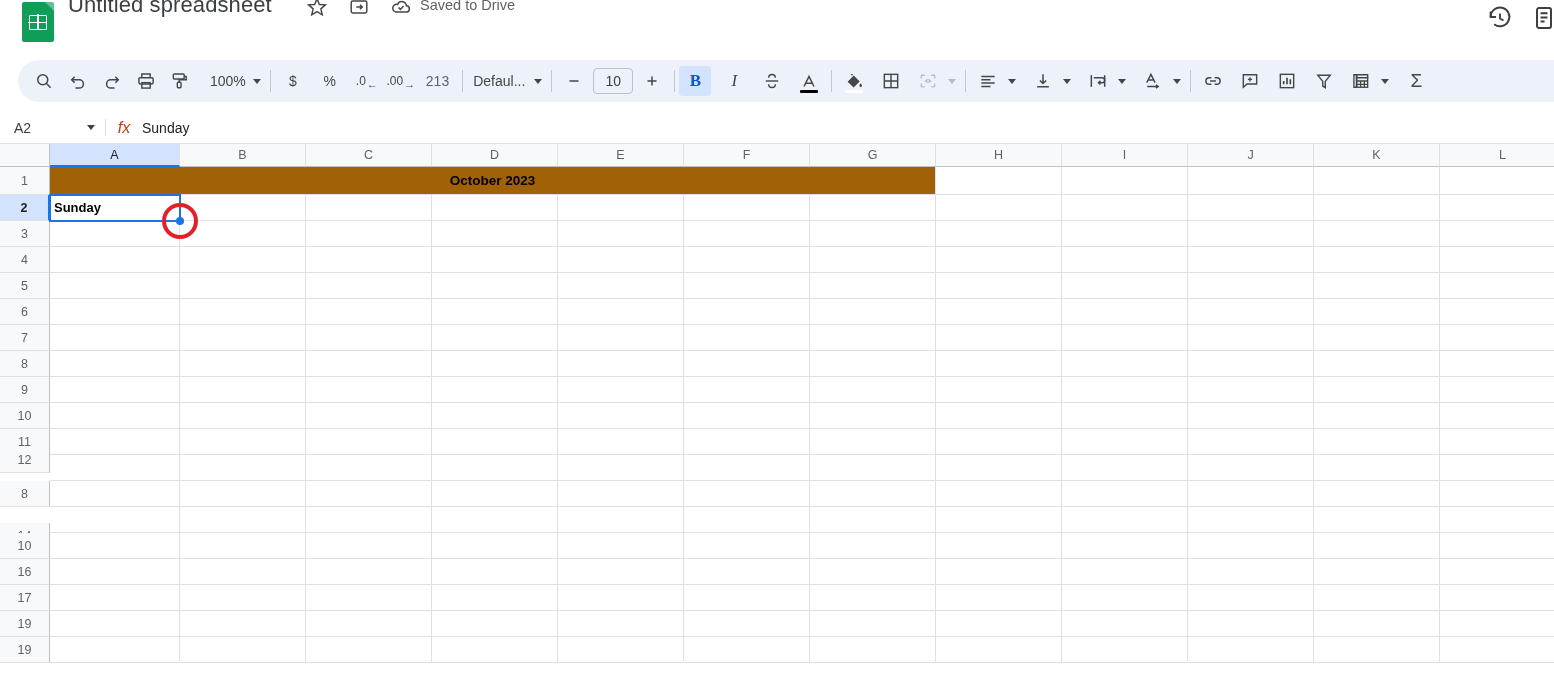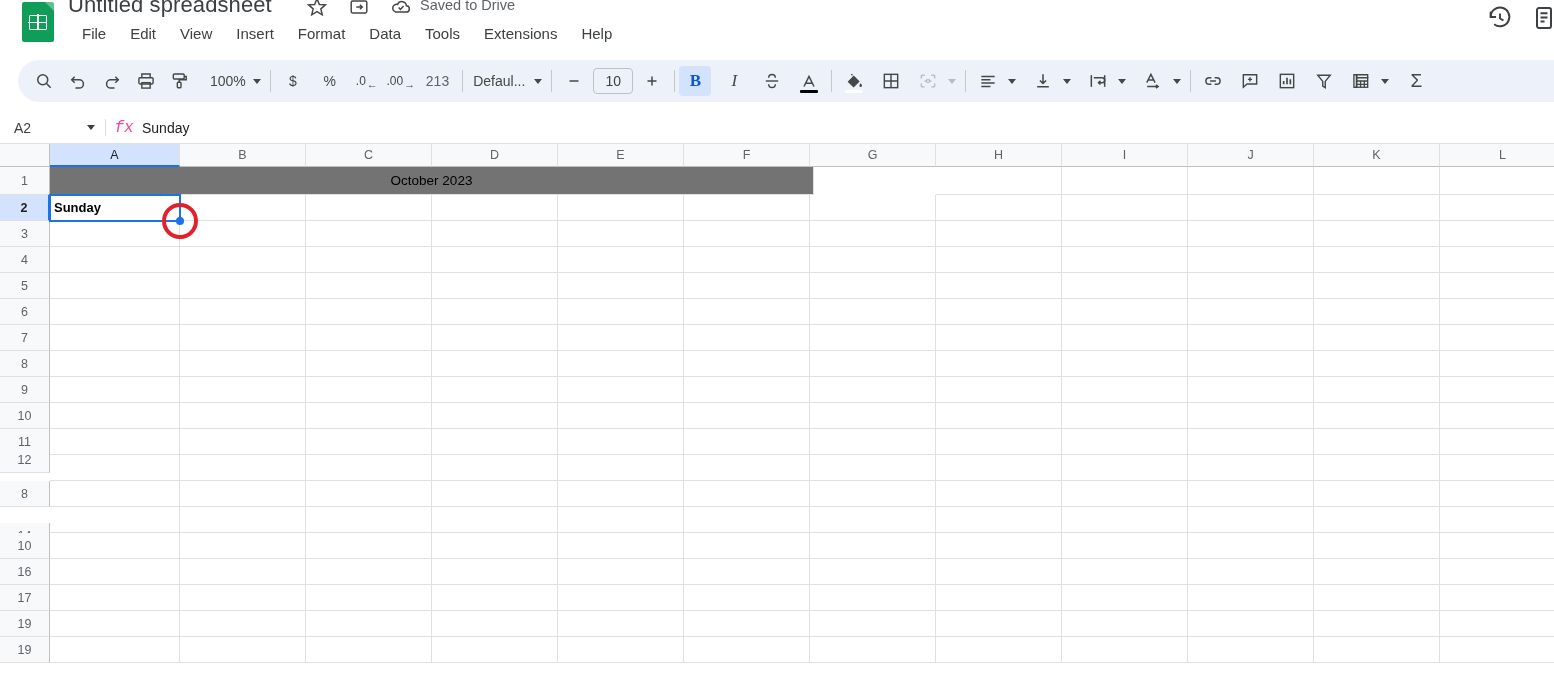--- a/index.html
+++ b/index.html
@@ -105,21 +105,21 @@
     border-bottom:1px solid #e0e0e0;
   }
   .namebox {
     width:105px; height:100%; display:flex; align-items:center;
     padding-left:14px; font-size:14px; color:#3c4043;
   }
   .namebox-caret { margin-left:auto; margin-right:10px; }
   .fb-sep { width:1px; height:17px; background:#dadce0; }
   .fx {
     width:36px; display:flex; align-items:center; justify-content:center;
-    font-family:Liberation Mono, monospace; font-style:italic; font-size:16px; color:#ec4899;
+    font-family:Liberation Sans, sans-serif; font-style:italic; font-size:16px; color:#c2410c;
   }
   .fb-input { font-size:14px; color:#202124; flex:1; }
 
   
   .grid-area { position:relative; background:#fff; }
   .corner {
     position:absolute; left:0; top:0; width:50px; height:23px;
     background:#f8f9fa; border-right:1px solid #c0c0c0; border-bottom:1px solid #c0c0c0;
   }
   .colhdr-row { position:absolute; left:50px; top:0; height:23px; }
@@ -199,31 +199,20 @@
 
   <div class="title-icon" id="cloud">
     <svg width="22" height="22" viewBox="0 0 24 24" fill="none" stroke="#444746" stroke-width="1.6">
       <path d="M6.2 17.5h11.3a3.4 3.4 0 0 0 .4-6.8 5 5 0 0 0-9.6-1.5 3.6 3.6 0 0 0-2.1 8.3z"></path>
       <path d="M9.4 12.6l2 2 3.4-3.6" stroke-width="1.6"></path>
     </svg>
   </div>
 
   <div class="saved-text">Saved to Drive</div>
 
-  <div class="menubar">
-    <div class="menu-item">File</div>
-    <div class="menu-item">Edit</div>
-    <div class="menu-item">View</div>
-    <div class="menu-item">Insert</div>
-    <div class="menu-item">Format</div>
-    <div class="menu-item">Data</div>
-    <div class="menu-item">Tools</div>
-    <div class="menu-item">Extensions</div>
-    <div class="menu-item">Help</div>
-  </div>
 
   <div class="tb-right" id="history-icon">
     <svg width="28" height="28" viewBox="0 0 24 24" fill="none" stroke="#3c4043" stroke-width="1.7">
       <path d="M4 11a8 8 0 1 1 3 6.3"></path>
       <polyline points="4,6.5 4,11.2 8.6,11.2"></polyline>
       <path d="M12 8.2v4.2l3 1.8" stroke-width="1.6"></path>
     </svg>
   </div>
 
   <div class="tb-right" id="editmode-icon">
@@ -742,21 +731,21 @@
       <div class="cell" style="left: 256px; top: 470px; width: 126px; height: 26px;"></div>
       <div class="cell" style="left: 382px; top: 470px; width: 126px; height: 26px;"></div>
       <div class="cell" style="left: 508px; top: 470px; width: 126px; height: 26px;"></div>
       <div class="cell" style="left: 634px; top: 470px; width: 126px; height: 26px;"></div>
       <div class="cell" style="left: 760px; top: 470px; width: 126px; height: 26px;"></div>
       <div class="cell" style="left: 886px; top: 470px; width: 126px; height: 26px;"></div>
       <div class="cell" style="left: 1012px; top: 470px; width: 126px; height: 26px;"></div>
       <div class="cell" style="left: 1138px; top: 470px; width: 126px; height: 26px;"></div>
       <div class="cell" style="left: 1264px; top: 470px; width: 126px; height: 26px;"></div>
       <div class="cell" style="left: 1390px; top: 470px; width: 126px; height: 26px;"></div>
-      <div class="merged-banner" style="left: 0px; top: 0px; width: 764px; height: 28px; background: #737373; font-weight: normal; justify-content: center;">
+      <div class="merged-banner" style="left: 0px; top: 0px; width: 886px; height: 28px; background: #a16207; font-weight: bold; justify-content: center;">
         <span>October 2023</span>
       </div>
       <div class="cell" style="left: 0px; top: 28px; width: 130px; height: 26px; z-index: 2;">
         <div class="cell-text" style="font-weight: bold;">Sunday</div>
       </div>
       <div class="selbox" style="left: -1px; top: 27px; width: 132px; height: 28px;"></div>
       <div class="fillhandle" style="left: 126px; top: 50px;"></div>
       <div class="annot-circle" style="left: 112px; top: 36px; width: 36px; height: 36px;"></div>
     </div>
 </div>

